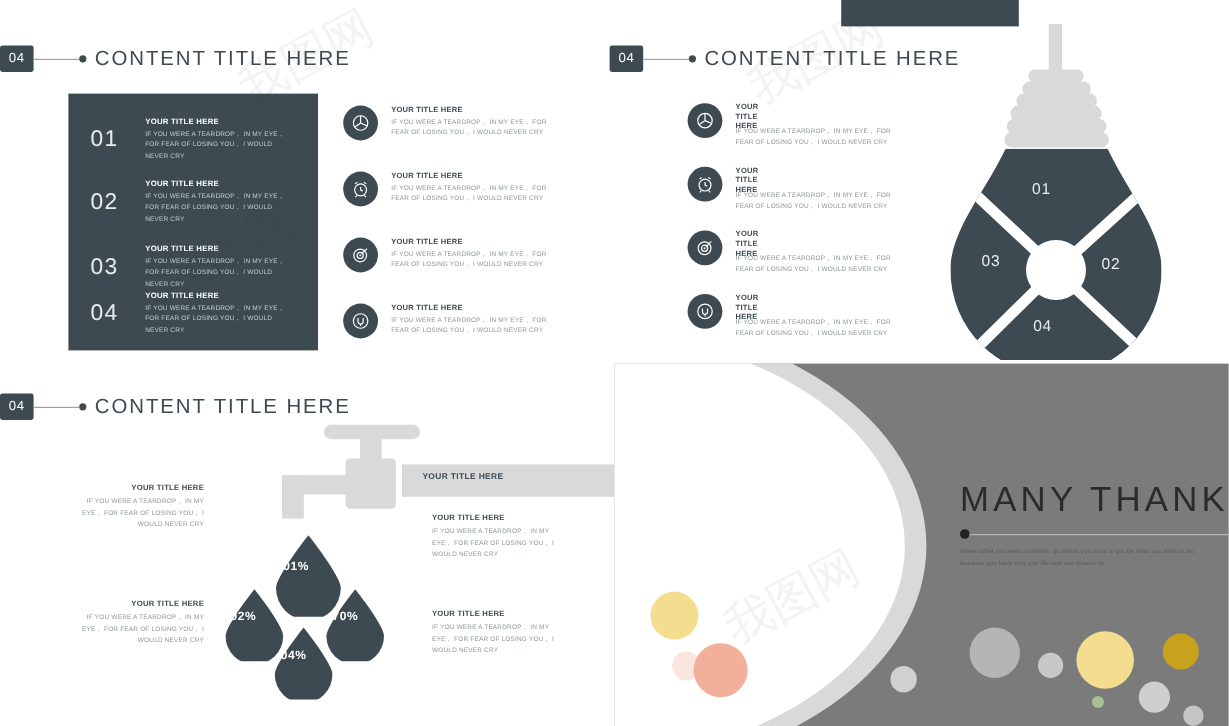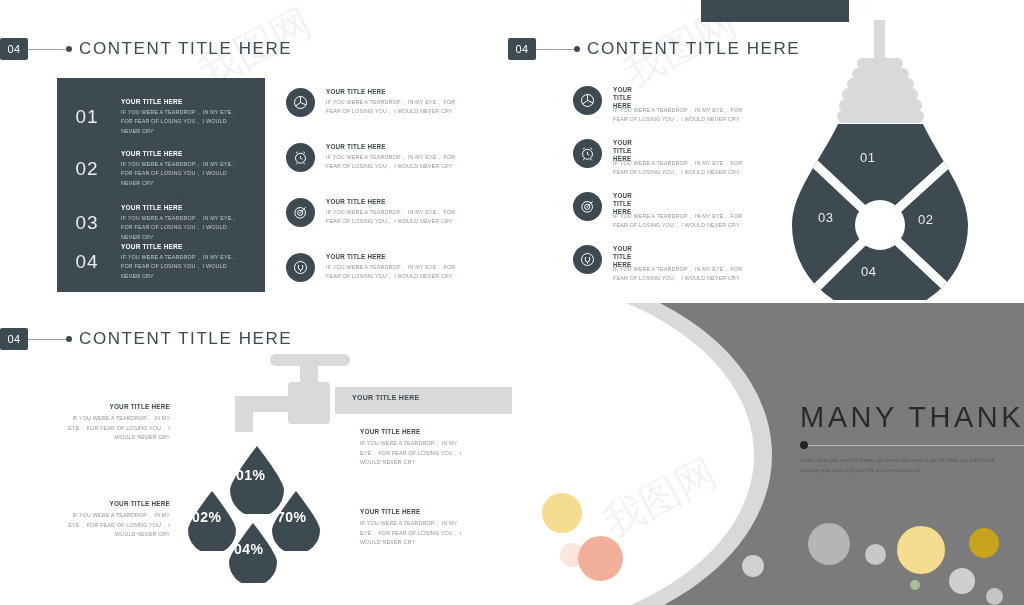--- a/index.html
+++ b/index.html
@@ -60,21 +60,21 @@
     width:132px;
   }
   .icon-row.overlap .icon-body { margin-top:-7px; }
 
   
   .bulb { position:absolute; }
 
   
   .faucet { position:absolute; }
   .drop-label {
-    position:absolute; color:#fff; font-size:14px; font-weight:bold;
+    position:absolute; color:#fff; font-size:10px; font-weight:bold;
     letter-spacing:.5px; white-space:nowrap;
   }
   .bar-title {
     position:absolute; font-size:7px; font-weight:bold; color:#3d4a52;
     letter-spacing:.3px;
   }
   .blk { position:absolute; }
   .blk-title {
     font-size:6.4px; font-weight:bold; color:#3d4a52; letter-spacing:.2px;
     margin-bottom:4px;

